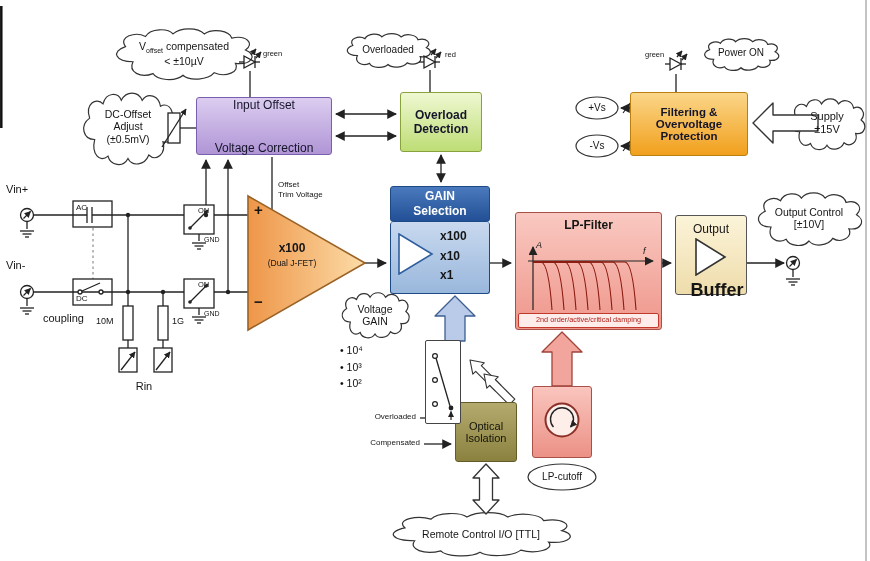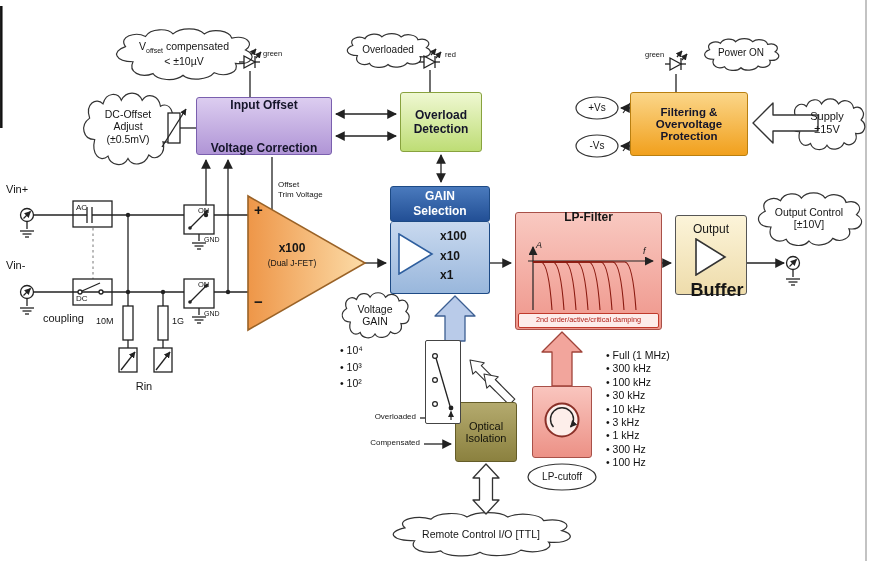--- a/index.html
+++ b/index.html
@@ -8,21 +8,21 @@
            font-family:"Liberation Sans", sans-serif; overflow:hidden; }
   svg.layer { position:absolute; left:0; top:0; z-index:2; }
   .boxsvg { position:absolute; z-index:5; }
   .box { position:absolute; z-index:4; border-radius:3px; display:flex; flex-direction:column;
          align-items:center; justify-content:center; text-align:center; color:#15152a; }
   .lbl { position:absolute; color:#151515; line-height:1.18; z-index:6; white-space:nowrap; }
   .ctr { text-align:center; white-space:normal; }
   .sub { font-size:7px; vertical-align:sub; }
   #b-input-offset { left:196px; top:97px; width:136px; height:58px;
       background:linear-gradient(180deg,#dccdf0,#b095d6); border:1.5px solid #7a5fae;
-      font-size:12px; font-weight:bold;gap:29px; }
+      font-size:12px; font-weight:normal;gap:29px; }
   #b-overload { left:400px; top:92px; width:82px; height:60px;
       background:linear-gradient(180deg,#eff8d2,#bedd75); border:1.5px solid #88a23e;
       font-size:12px; font-weight:bold; }
   #b-filtering { left:630px; top:92px; width:118px; height:64px;
       background:linear-gradient(180deg,#fbd689,#f1a01d); border:1.5px solid #b97f10;
       font-size:11.5px; font-weight:bold; }
   #b-gain-header { left:390px; top:186px; width:100px; height:36px;
       background:linear-gradient(180deg,#4a7abd,#224f95); border:1.5px solid #1d4a85;
       color:#fff; font-size:12px; font-weight:bold; line-height:1.25; }
   #b-gain-body { left:390px; top:222px; width:100px; height:72px;
@@ -242,21 +242,21 @@
   </div>
   <div class="box" id="b-gain-body"></div>
   <svg class="boxsvg" style="left:398px;top:233px" width="36" height="42">
     <polygon points="1,1 1,41 34,21" fill="#fff" stroke="#2e5e9e" stroke-width="1.6"></polygon>
   </svg>
   <div class="lbl" style="left:440px;top:229px;font-size:12px;font-weight:bold">x100</div>
   <div class="lbl" style="left:440px;top:249px;font-size:12px;font-weight:bold">x10</div>
   <div class="lbl" style="left:440px;top:268px;font-size:12px;font-weight:bold">x1</div>
 
   <div class="box" id="b-lp"></div>
-  <div class="lbl ctr" style="left:515px;top:210px;width:147px;font-size:12px;font-weight:bold">LP-Filter</div>
+  <div class="lbl ctr" style="left:515px;top:218px;width:147px;font-size:12px;font-weight:bold">LP-Filter</div>
   <svg class="boxsvg" style="left:517px;top:236px" width="143" height="76">
     <line x1="16" y1="74" x2="16" y2="11" stroke="#222" stroke-width="1.2" marker-end="url(#ah)"></line>
     <line x1="11" y1="25" x2="136" y2="25" stroke="#222" stroke-width="1.2" marker-end="url(#ah)"></line>
     <g stroke="#8b1a10" stroke-width="1.1" fill="none">
       <path d="M16,26 L24,26 C30,27 33,46 35,74"></path>
       <path d="M16,26 L36,26 C42,27 45,46 47,74"></path>
       <path d="M16,26 L48,26 C54,27 57,46 59,74"></path>
       <path d="M16,26 L60,26 C66,27 69,46 71,74"></path>
       <path d="M16,26 L72,26 C78,27 81,46 83,74"></path>
       <path d="M16,26 L84,26 C90,27 93,46 95,74"></path>
@@ -350,25 +350,14 @@
   <div class="lbl ctr" style="left:252px;top:258px;width:80px;font-size:8.5px">(Dual J-FET)</div>
 
   <div class="lbl" style="left:350px;top:412px;width:66px;font-size:8px;text-align:right">Overloaded</div>
   <div class="lbl" style="left:342px;top:438px;width:78px;font-size:8px;text-align:right">Compensated</div>
 
   <div class="blist" id="gain-list" style="left:340px;top:342px">
       <div>10⁴</div>
       <div>10³</div>
       <div>10²</div>
     </div>
-  <div class="blist" id="freq-list" style="left:606px;top:349px">
-      <div>Full (1 MHz)</div>
-      <div>300 kHz</div>
-      <div>100 kHz</div>
-      <div>30 kHz</div>
-      <div>10 kHz</div>
-      <div>3 kHz</div>
-      <div>1 kHz</div>
-      <div>300 Hz</div>
-      <div>100 Hz</div>
-    </div>
 
 </div>
 
 </body></html>

